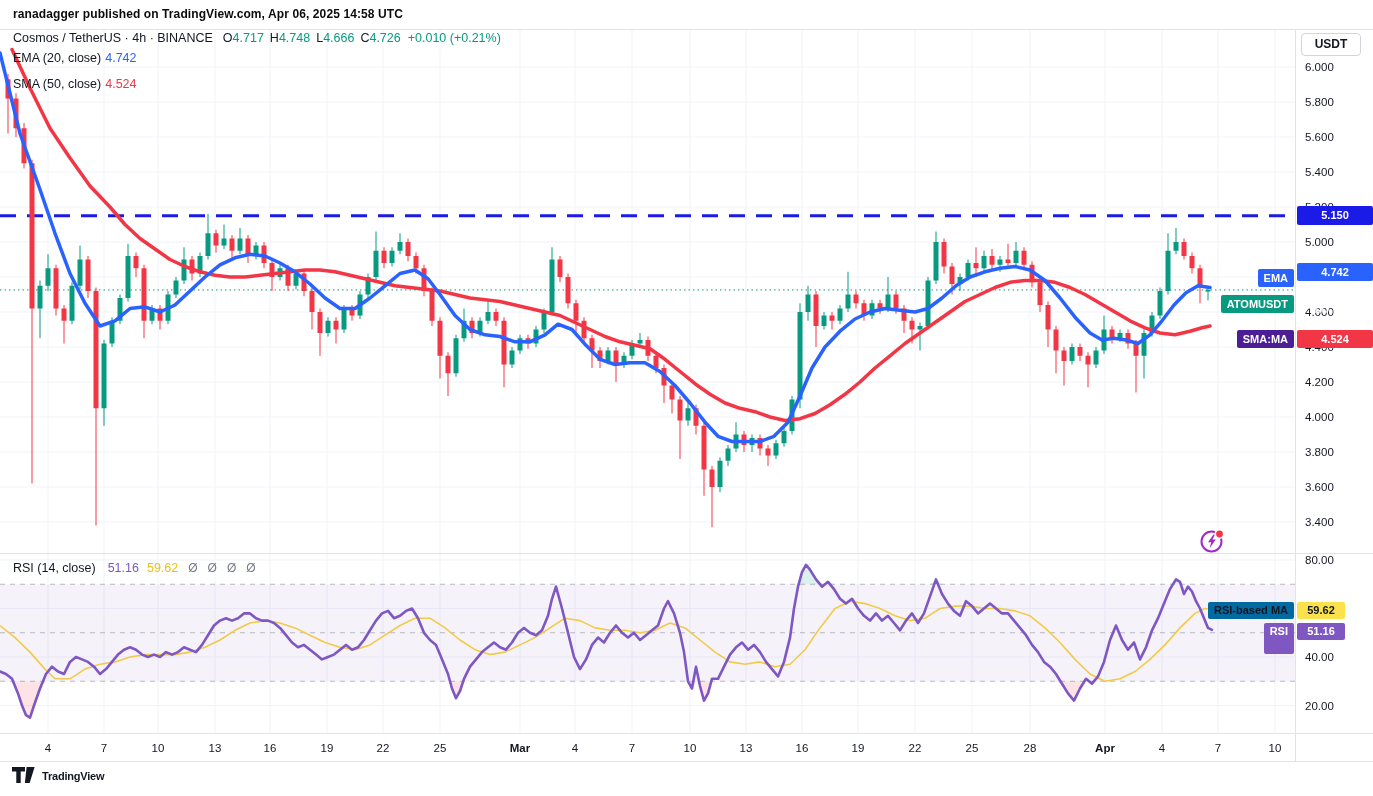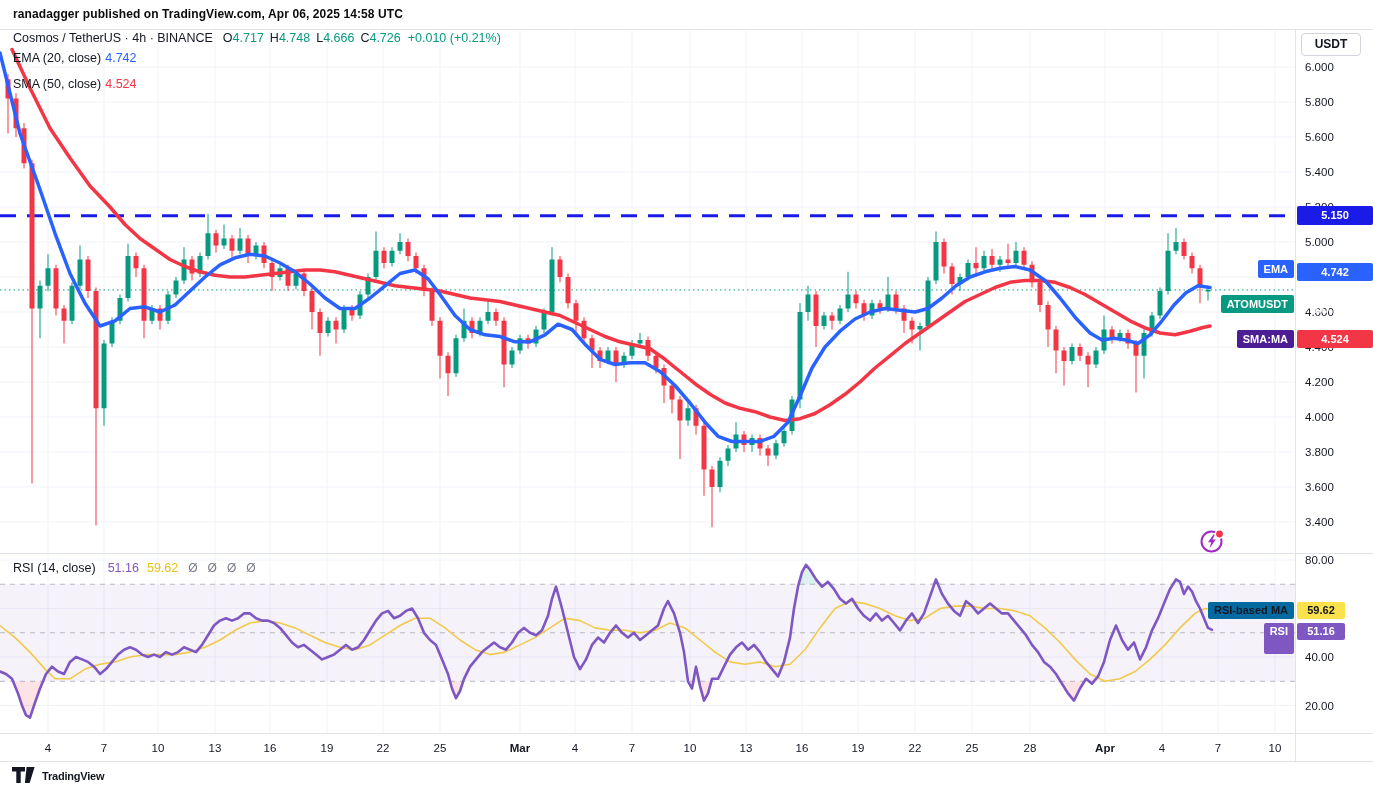--- a/index.html
+++ b/index.html
@@ -475,21 +475,21 @@
 </div>
 
 <div class="legend-row abs" style="top:561px;">
   <span class="lbl">RSI (14, close)</span><span class="v-purple">51.16</span><span class="v-yellow">59.62</span><span class="slot">Ø</span><span class="slot">Ø</span><span class="slot">Ø</span><span class="slot">Ø</span>
 </div>
 
 <div id="usdt-button" class="abs">USDT</div>
 
 <div class="axis-badge" style="top:206px;height:19px;line-height:19px;background:#1b1be8;">5.150</div>
 
-<div class="tag right-tag" style="top:260px;background:#2962ff;">EMA</div>
+<div class="tag right-tag" style="top:269px;background:#2962ff;">EMA</div>
 <div class="axis-badge" style="top:263px;background:#2962ff;">4.742</div>
 
 <div class="tag right-tag" style="top:295px;background:#089981;">ATOMUSDT</div>
 <div id="atom-block">
   <div class="row">4.726</div>
   <div class="row dim">−18.76%</div>
   <div class="row dim">01:01:30</div>
 </div>
 
 <div class="tag right-tag" style="top:330px;background:#4c1d95;z-index:7;">SMA:MA</div>

